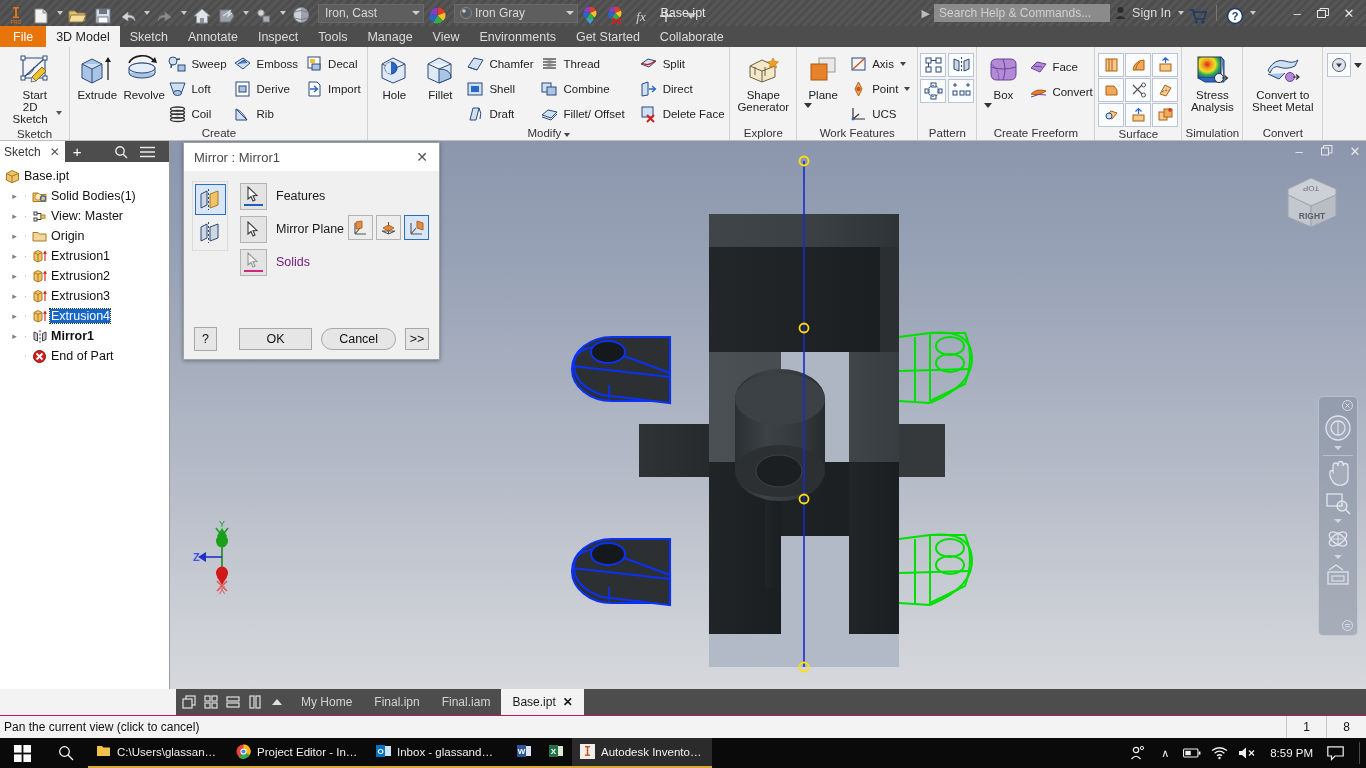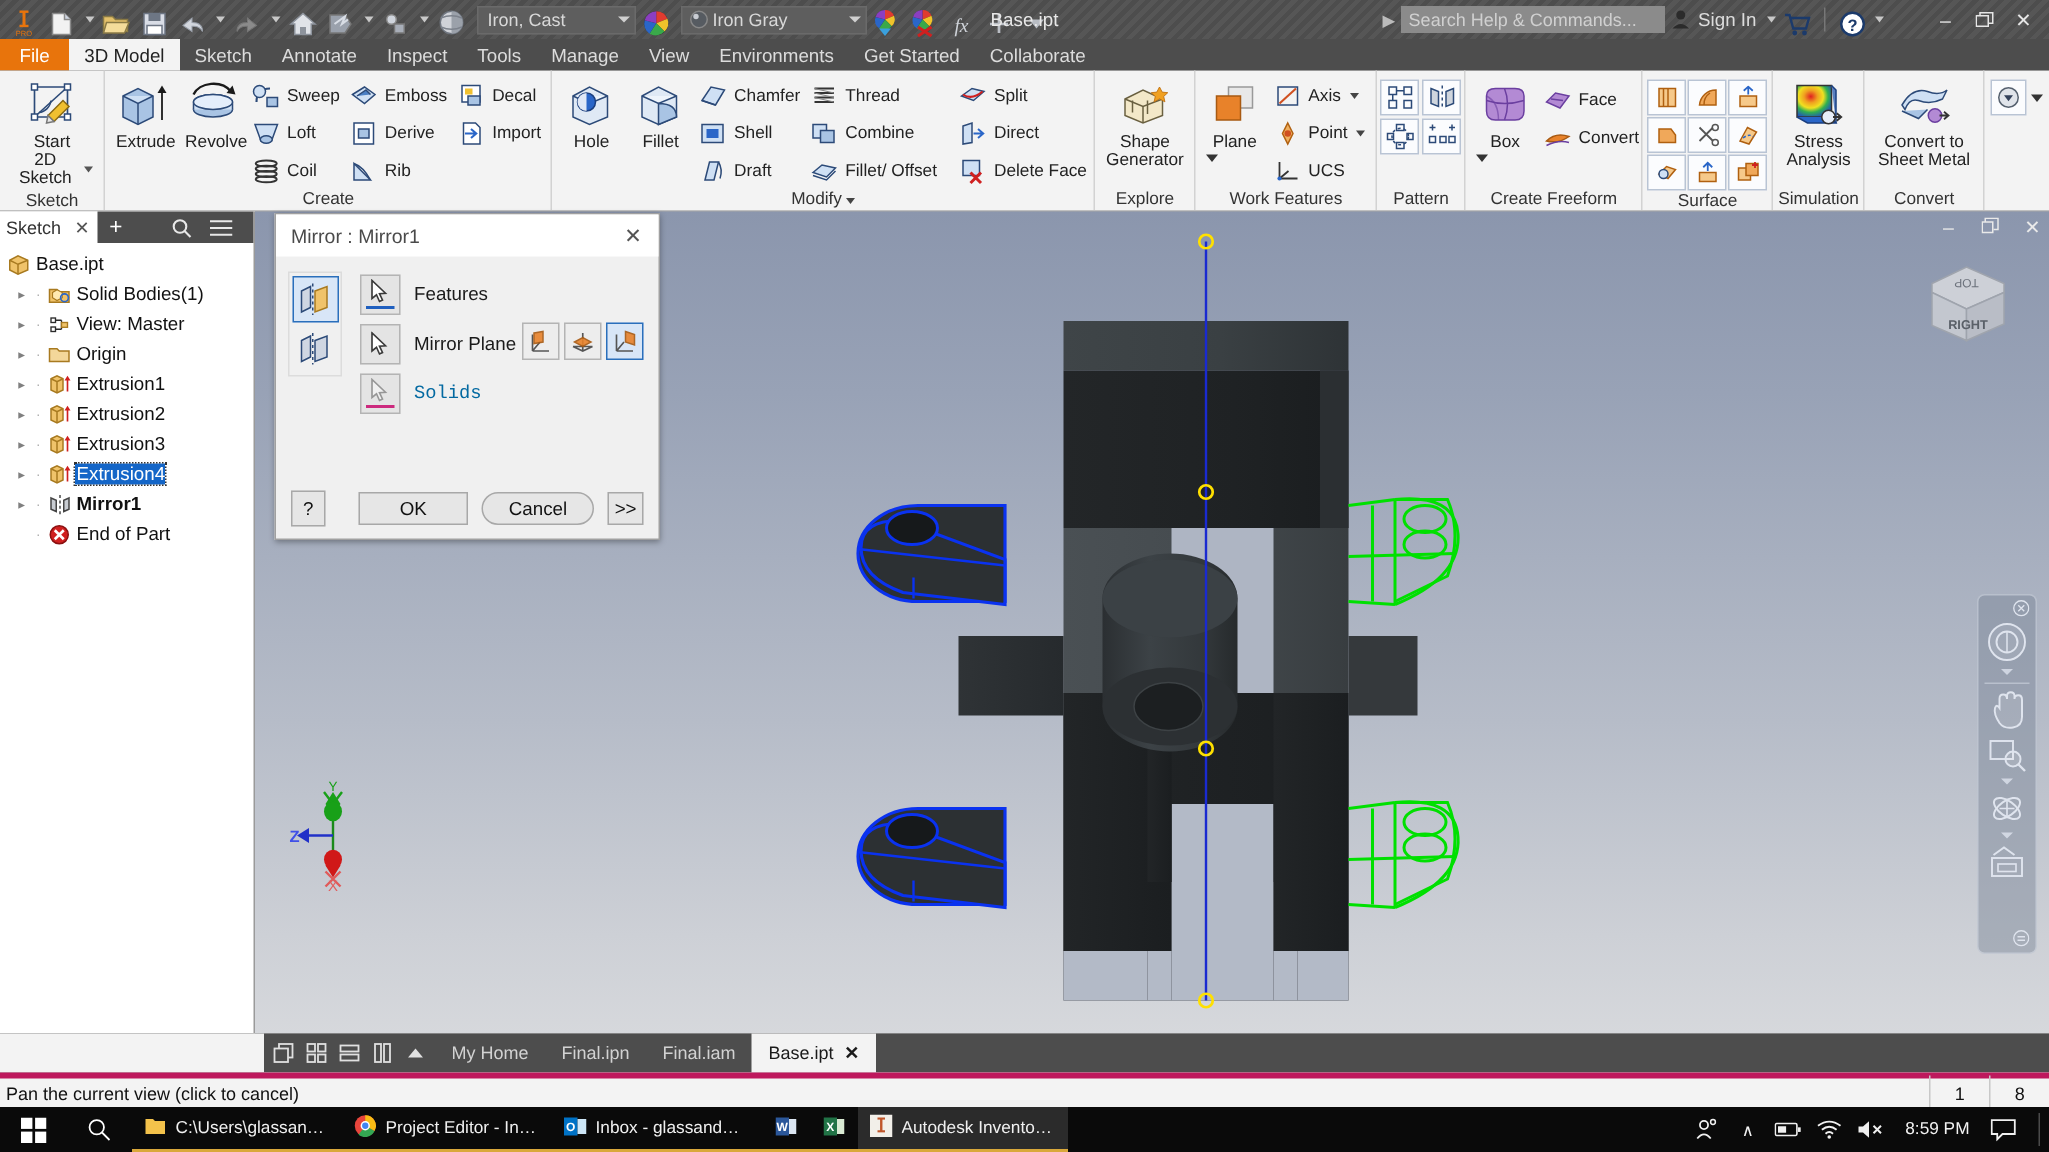--- a/index.html
+++ b/index.html
@@ -194,21 +194,21 @@
   .modebtn { width:31px;height:31px; display:flex;align-items:center;justify-content:center; }
   .modebtn.sel { border:1px solid #2a6fbb; background:#d8e6f7; }
   .selrows { margin-left:46px; padding-top:2px; }
   .selrow { display:flex; align-items:center; height:30px; margin-bottom:3px; }
   .selrow .sbtn {
     width:27px;height:27px; background:#e4e4e4; border:1px solid #b4b4b4;
     display:flex;align-items:flex-start;justify-content:center; position:relative;
   }
   .selrow .sbtn .ul { position:absolute; left:3px; right:3px; bottom:3px; height:2px; }
   .selrow .slbl { margin-left:9px; font-size:12.5px; color:#1a1a1a; }
-  .selrow .slbl.dim { color:#0369a1;font-family:Liberation Mono, monospace; }
+  .selrow .slbl.dim { color:#701a75; }
   .planebtns { position:absolute; right:10px; top:44px; display:flex; gap:3px; }
   .pbtn { width:25px;height:25px; border:1px solid #b4b4b4; background:#ededed;
           display:flex;align-items:center;justify-content:center;}
   .pbtn.sel { border:1px solid #2a6fbb; background:#d8e6f7; }
   .dlg-foot { position:absolute; left:0; bottom:0; width:100%; height:40px; padding:0 10px;
     display:flex; align-items:center; }
   .dbtn { background:#e6e6e6; border:1px solid #a8a8a8; height:22px; font-size:12.5px;
           display:flex;align-items:center;justify-content:center; color:#111; font-family:inherit;}
   .dbtn.help { width:24px; height:24px; }
   .dbtn.ok { width:77px; margin-left:22px;}
@@ -224,21 +224,21 @@
   .dt-iconbar { background:#4d4d4d; display:flex; align-items:center; padding:0 3px; gap:2px;}
   .dt-ib { width:20px;height:26px;display:flex;align-items:center;justify-content:center;}
   .dt-tabs { background:#4d4d4d; display:flex; align-items:stretch; flex:1;}
   .dt-tab { display:flex; align-items:center; padding:0 11px; color:#d2d2d2; font-size:12px; gap:7px;}
   .dt-tab.active { background:#f3f3f3; color:#1a1a1a; }
   .dt-tab .cx { font-size:12px; font-weight:bold;}
 
   
   .statusbar {
     position:absolute; left:0; top:715px; width:1366px; height:23px;
-    background:#f3f3f3; border-top:4px solid #be185d;
+    background:#f3f3f3; border-top:1px solid #be185d;
     display:flex; align-items:center; font-size:12px; color:#111;
   }
   .statusbar .msg { padding-left:4px; flex:1; }
   .statusbar .cell {
     width:40px; text-align:center; border-left:1px solid #c8c8c8; height:23px;
     display:flex;align-items:center;justify-content:center;
   }
 
   
   .taskbar {

